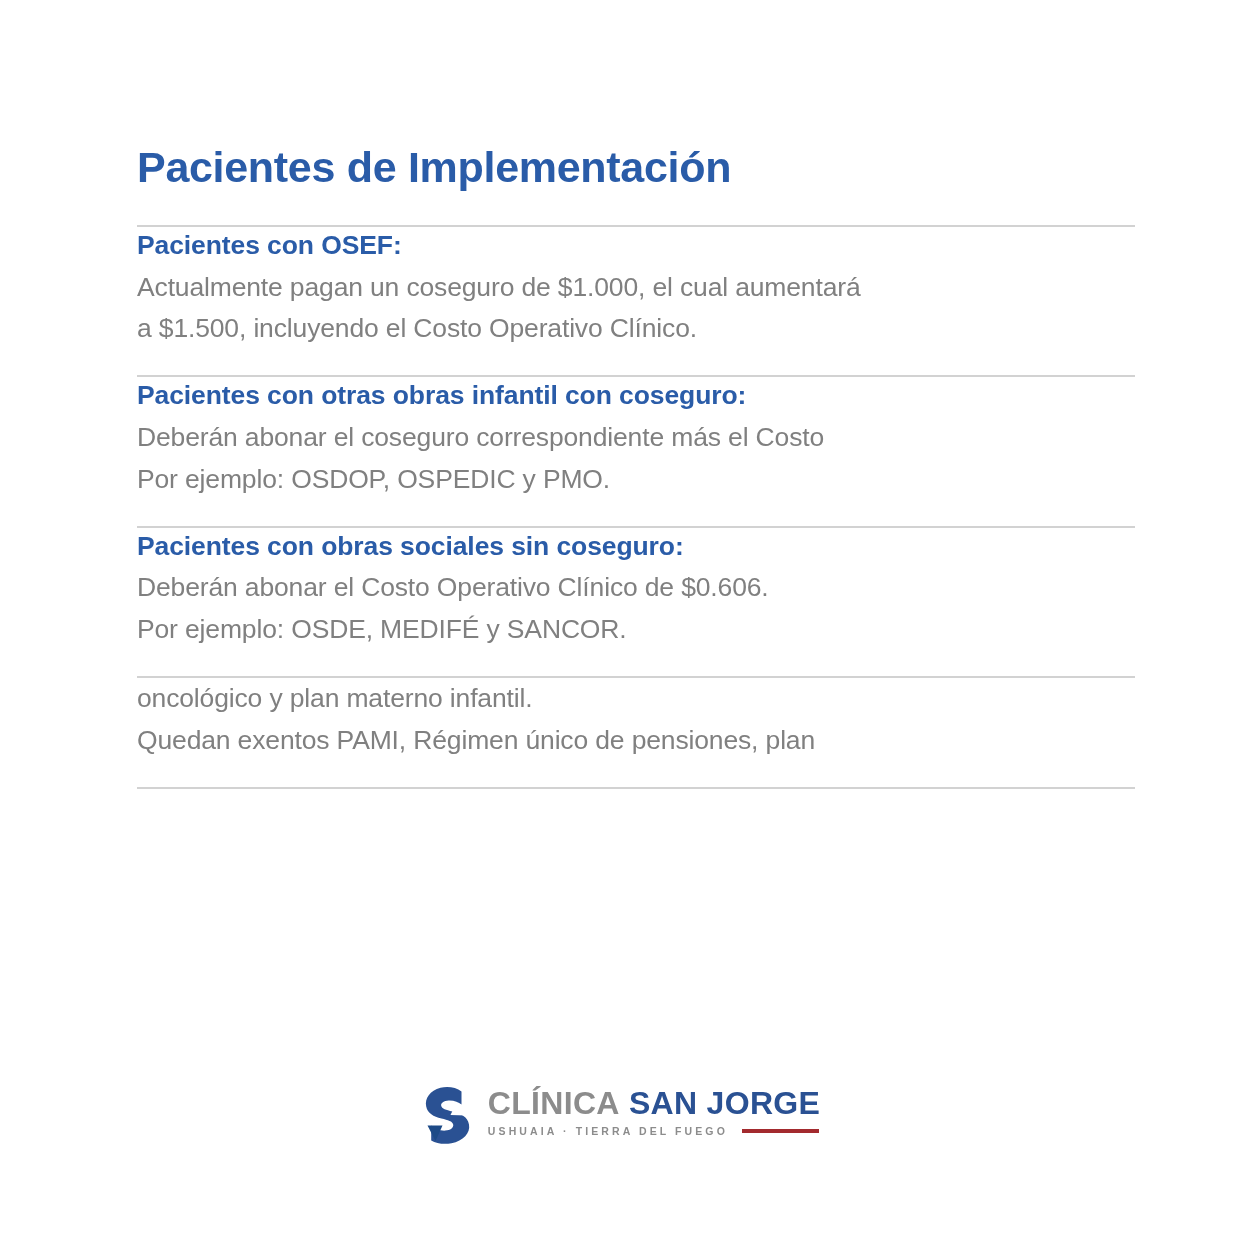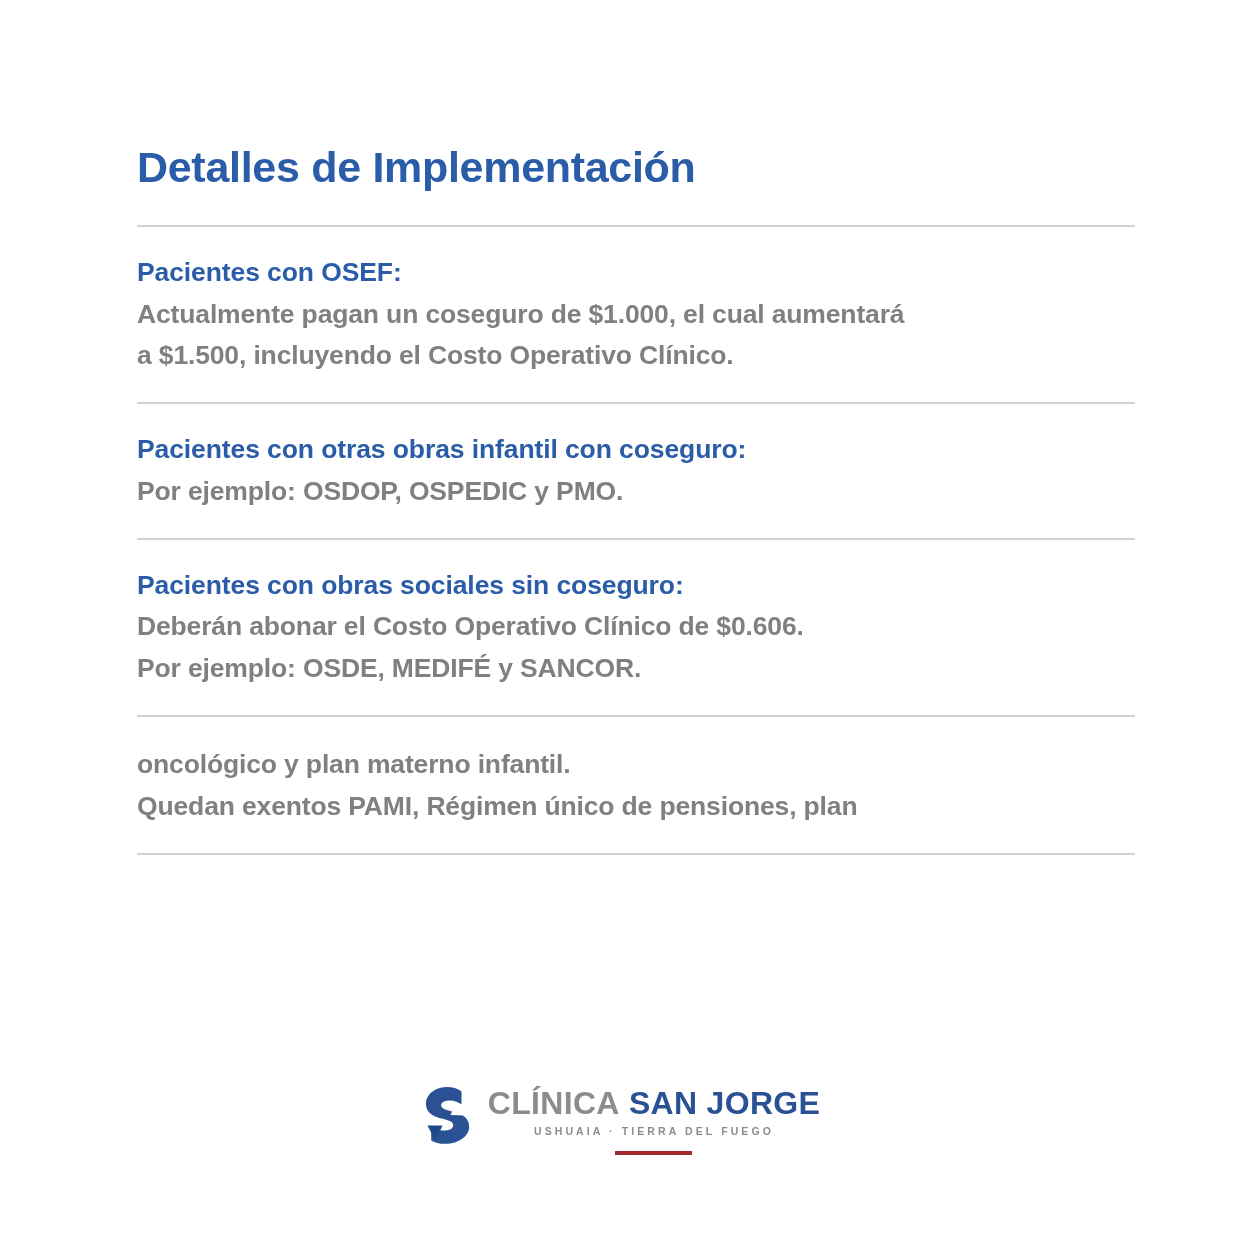--- a/index.html
+++ b/index.html
@@ -45,37 +45,36 @@
     height: 2px;
     background: #d2d2d2;
     width: 100%;
   }
   .divider.top     { margin-top: 36px; }
   .divider.mid     { margin-top: 0; }
   .divider.bottom  { margin-top: 0; }
 
   
   .section {
-    padding-top: 27px;
     padding-bottom: 25px;
   }
 
   .section-heading {
     color: #2a5ca8;
     font-size: 26.5px;
     font-weight: bold;
     line-height: 1.38;
     margin: 0 0 3px 0;
     letter-spacing: -0.1px;
   }
 
   .section-body {
     color: #808080;
     font-size: 26.5px;
-    font-weight: bold;
+    font-weight: normal;
     line-height: 1.58;
     margin: 0;
     letter-spacing: -0.15px;
   }
   .section-body .line { display: block; }
 
   
   .logo-wrap {
     position: absolute;
     left: 0;
@@ -109,21 +108,20 @@
     white-space: nowrap;
   }
   .logo-name .gray { color: #8c8c8c; }
   .logo-name .blue { color: #2a5193; }
 
   .logo-sub-row {
     display: flex;
     align-items: center;
     margin-top: 7px;
     gap: 14px;
-    flex-direction: column;
   }
   .logo-tagline {
     color: #8c8c8c;
     font-size: 10.5px;
     font-weight: bold;
     letter-spacing: 3.1px;
     line-height: 1;
     white-space: nowrap;
   }
   .logo-rule {
@@ -133,37 +131,38 @@
     flex: 0 0 auto;
   }
 </style>
 </head>
 <body>
 
 <div class="page">
 
   <div class="content">
 
-    <h1 class="doc-title">Detalles de Implementación</h1>
+    <h1 class="doc-title">Pacientes de Implementación</h1>
 
     <div class="divider top"></div>
 
     <div class="section">
       <div class="section-heading">Pacientes con OSEF:</div>
       <div class="section-body">
         <span class="line">Actualmente pagan un coseguro de $1.000, el cual aumentará</span>
         <span class="line">a $1.500, incluyendo el Costo Operativo Clínico.</span>
       </div>
     </div>
 
     <div class="divider mid"></div>
 
     <div class="section">
       <div class="section-heading">Pacientes con otras obras infantil con coseguro:</div>
       <div class="section-body">
+        <span class="line">Deberán abonar el coseguro correspondiente más el Costo</span>
         <span class="line">Por ejemplo: OSDOP, OSPEDIC y PMO.</span>
       </div>
     </div>
 
     <div class="divider mid"></div>
 
     <div class="section">
       <div class="section-heading">Pacientes con obras sociales sin coseguro:</div>
       <div class="section-body">
         <span class="line">Deberán abonar el Costo Operativo Clínico de $0.606.</span>

